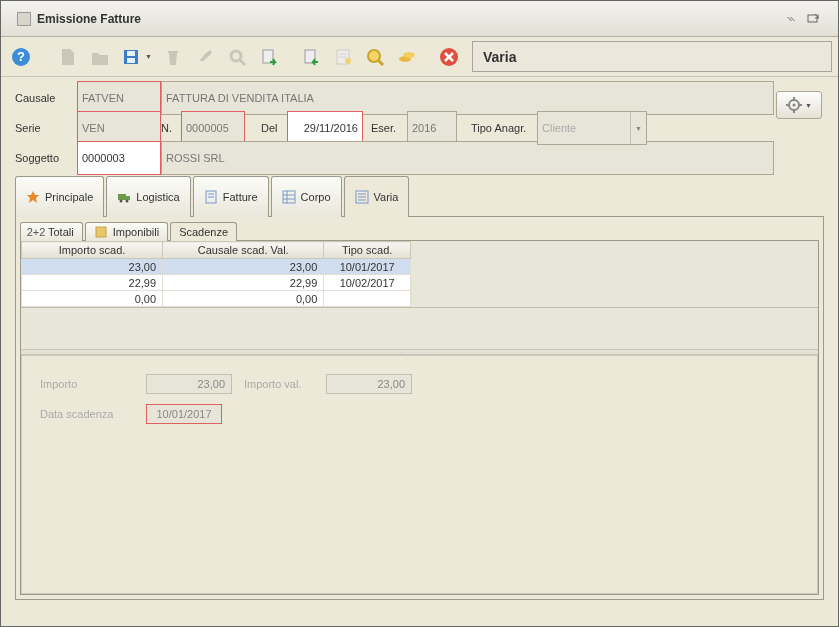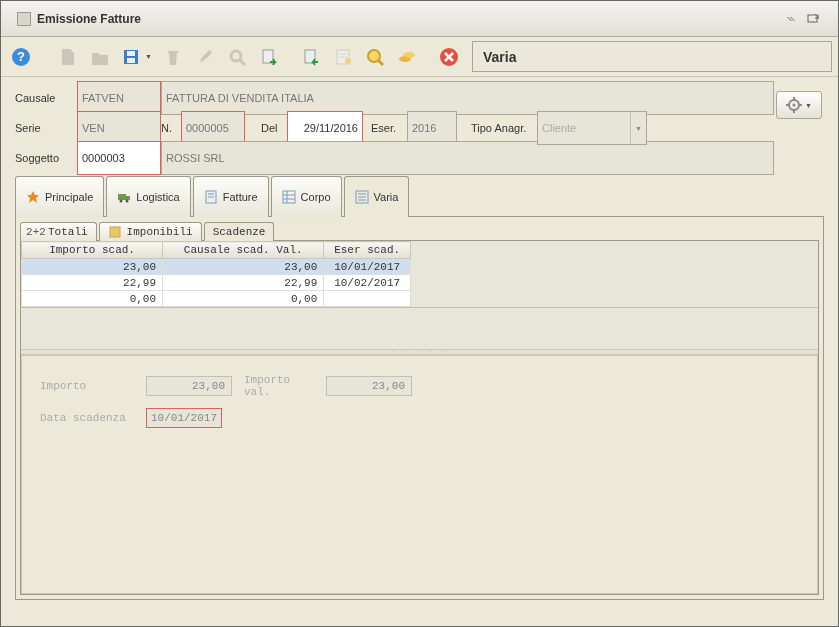--- a/index.html
+++ b/index.html
@@ -29,21 +29,21 @@
   .tbox.ro { background:#e7e4d8; color:#777; }
   .tbox.req { border:1px solid #e06060; }
   .gearwrap { width:50px; display:flex; align-items:flex-start; justify-content:center; padding-top:4px;}
   .gear { width:46px; height:28px; border:1px solid #aca693; border-radius:3px; background:linear-gradient(#fefefe,#e4e1d4); display:flex; align-items:center; justify-content:center; gap:3px; cursor:pointer;}
   .gear .arrow { font-size:7px; color:#555;}
 
   .tabstrip { display:flex; gap:2px; padding:0 14px; }
   .tab { display:flex; align-items:center; gap:5px; padding:13px 10px; border:1px solid #9c988a; border-bottom:none; background:linear-gradient(#fcfcf8,#e9e7db); border-radius:3px 3px 0 0; cursor:pointer; position:relative; top:1px; font-size:11px; color:#333;}
   .tab.active { background:#ece9d8; border-color:#9c988a; z-index:3; }
   .tab .ticon { width:14px; height:14px; }
-  .tab-container { margin:0 14px 26px 14px; border:1px solid #9c988a; background:#ece9d8; flex:1; display:flex; flex-direction:column; padding:4px; min-height:0;font-family:Liberation Mono, monospace;}
+  .tab-container { margin:0 14px 26px 14px; border:1px solid #9c988a; background:#ece9d8; flex:1; display:flex; flex-direction:column; padding:4px; min-height:0;}
 
   .subtabstrip { display:flex; gap:2px; }
   .subtab { display:flex; align-items:center; gap:5px; padding:2px 8px; border:1px solid #9c988a; border-bottom:none; background:linear-gradient(#fcfcf8,#e9e7db); border-radius:3px 3px 0 0; cursor:pointer; font-size:11px; color:#333; position:relative; top:1px;}
   .subtab.active { background:#ece9d8; z-index:3;}
   .subtab .ticon { width:14px; height:14px; font-size:11px; display:flex; align-items:center; justify-content:center; }
   .subpanel { border:1px solid #9c988a; background:#ece9d8; flex:1; display:flex; flex-direction:column; min-height:0;}
 
   .grid { background:#e8e5d9; border-bottom:1px solid #c0bdaf; }
   .grid table { border-collapse:collapse; width:390px; }
   .grid th { background:linear-gradient(#f7f6f1,#e3e0d3); border:1px solid #cbc8ba; font-weight:normal; padding:2px 6px; text-align:center; font-size:11px; }
@@ -283,21 +283,21 @@
     </div>
 
     <div class="subpanel">
       <div class="gridwrap">
         <div class="grid">
         <table>
           <thead>
                 <tr>
             <th style="width:140px">Importo scad.</th>
             <th style="width:160px">Causale scad. Val.</th>
-            <th style="width:86px">Eser scad.</th>
+            <th style="width:86px">Tipo scad.</th>
           </tr>
               </thead>
           <tbody>
             <tr class="sel">
               <td>23,00</td>
               <td>23,00</td>
               <td style="text-align:center">10/01/2017</td>
             </tr>
             <tr>
               <td>22,99</td>

